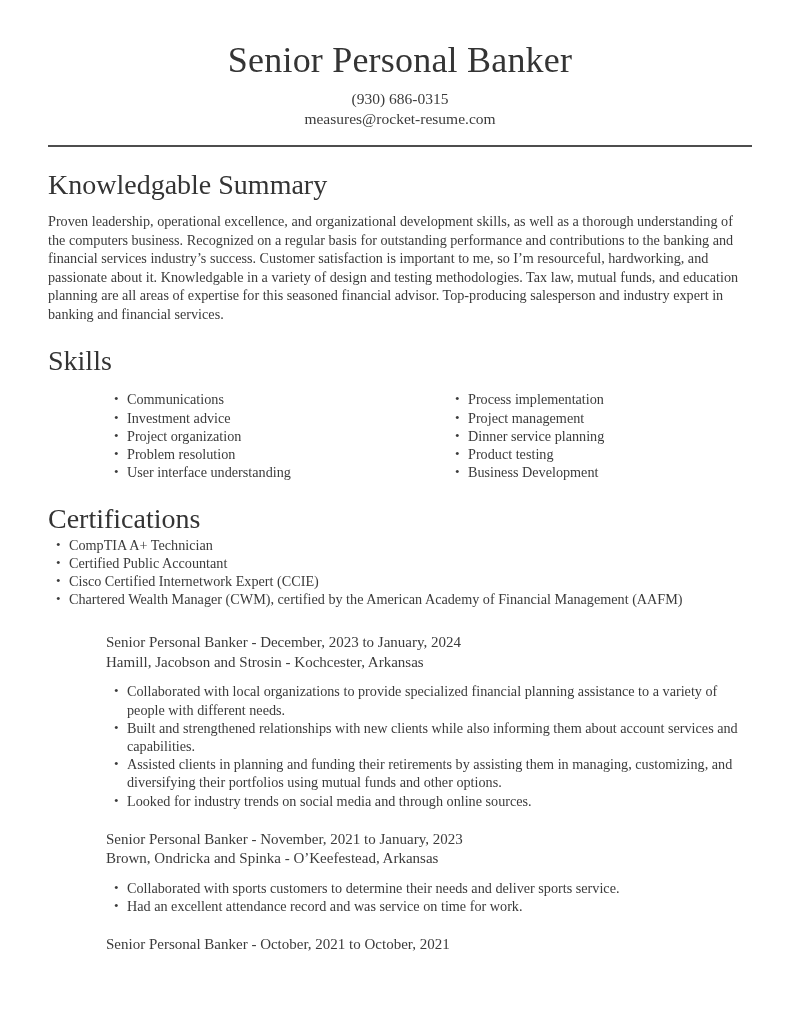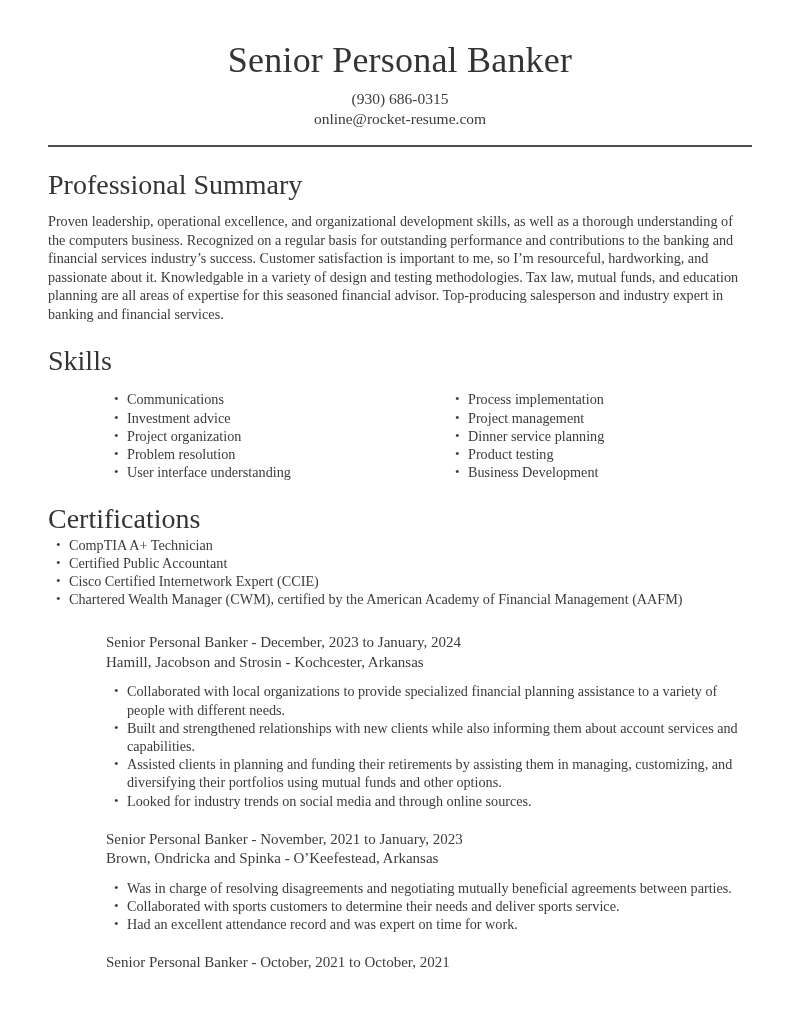--- a/index.html
+++ b/index.html
@@ -85,28 +85,28 @@
 </style>
 </head>
 <body>
 
 <div class="page">
 
   <div class="resume-header">
     <h1 class="resume-title">Senior Personal Banker</h1>
     <div class="contact-block">
       <div>(930) 686-0315</div>
-      <div>online@rocket-resume.com</div>
+      <div>measures@rocket-resume.com</div>
     </div>
   </div>
 
   <hr class="header-divider">
 
   <div class="section">
-    <h2 class="section-heading">Professional Summary</h2>
+    <h2 class="section-heading">Knowledgable Summary</h2>
     <p class="summary-text indent">Proven leadership, operational excellence, and organizational development skills, as well as a thorough understanding of the computers business. Recognized on a regular basis for outstanding performance and contributions to the banking and financial services industry’s success. Customer satisfaction is important to me, so I’m resourceful, hardworking, and passionate about it. Knowledgable in a variety of design and testing methodologies. Tax law, mutual funds, and education planning are all areas of expertise for this seasoned financial advisor. Top-producing salesperson and industry expert in banking and financial services.</p>
   </div>
 
   <div class="section">
     <h2 class="section-heading">Skills</h2>
     <div class="skills-cols indent">
       <ul class="dotlist skills-col-left">
         <li>Communications</li>
         <li>Investment advice</li>
         <li>Project organization</li>
@@ -143,23 +143,22 @@
         <li>Built and strengthened relationships with new clients while also informing them about account services and capabilities.</li>
         <li>Assisted clients in planning and funding their retirements by assisting them in managing, customizing, and diversifying their portfolios using mutual funds and other options.</li>
         <li>Looked for industry trends on social media and through online sources.</li>
       </ul>
     </div>
 
     <div class="job indent">
       <div class="job-head">Senior Personal Banker - November, 2021 to January, 2023</div>
       <div class="job-head">Brown, Ondricka and Spinka - O’Keefestead, Arkansas</div>
       <ul class="dotlist">
-        <li>Was in charge of resolving disagreements and negotiating mutually beneficial agreements between parties.</li>
         <li>Collaborated with sports customers to determine their needs and deliver sports service.</li>
-        <li>Had an excellent attendance record and was expert on time for work.</li>
+        <li>Had an excellent attendance record and was service on time for work.</li>
       </ul>
     </div>
 
     <div class="job indent">
       <div class="job-head">Senior Personal Banker - October, 2021 to October, 2021</div>
 
     </div>
   </div>
 
 </div>

